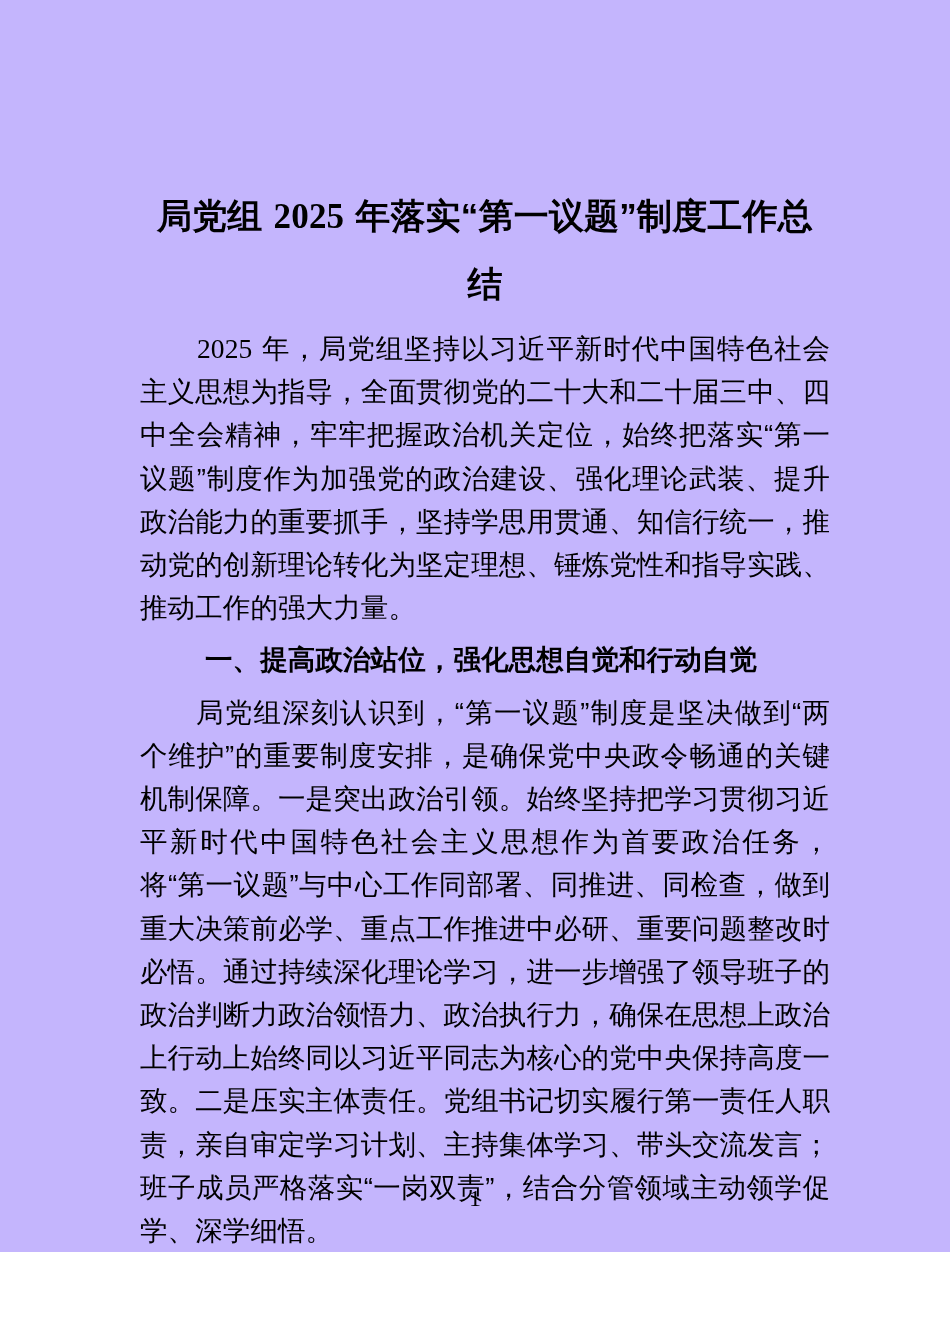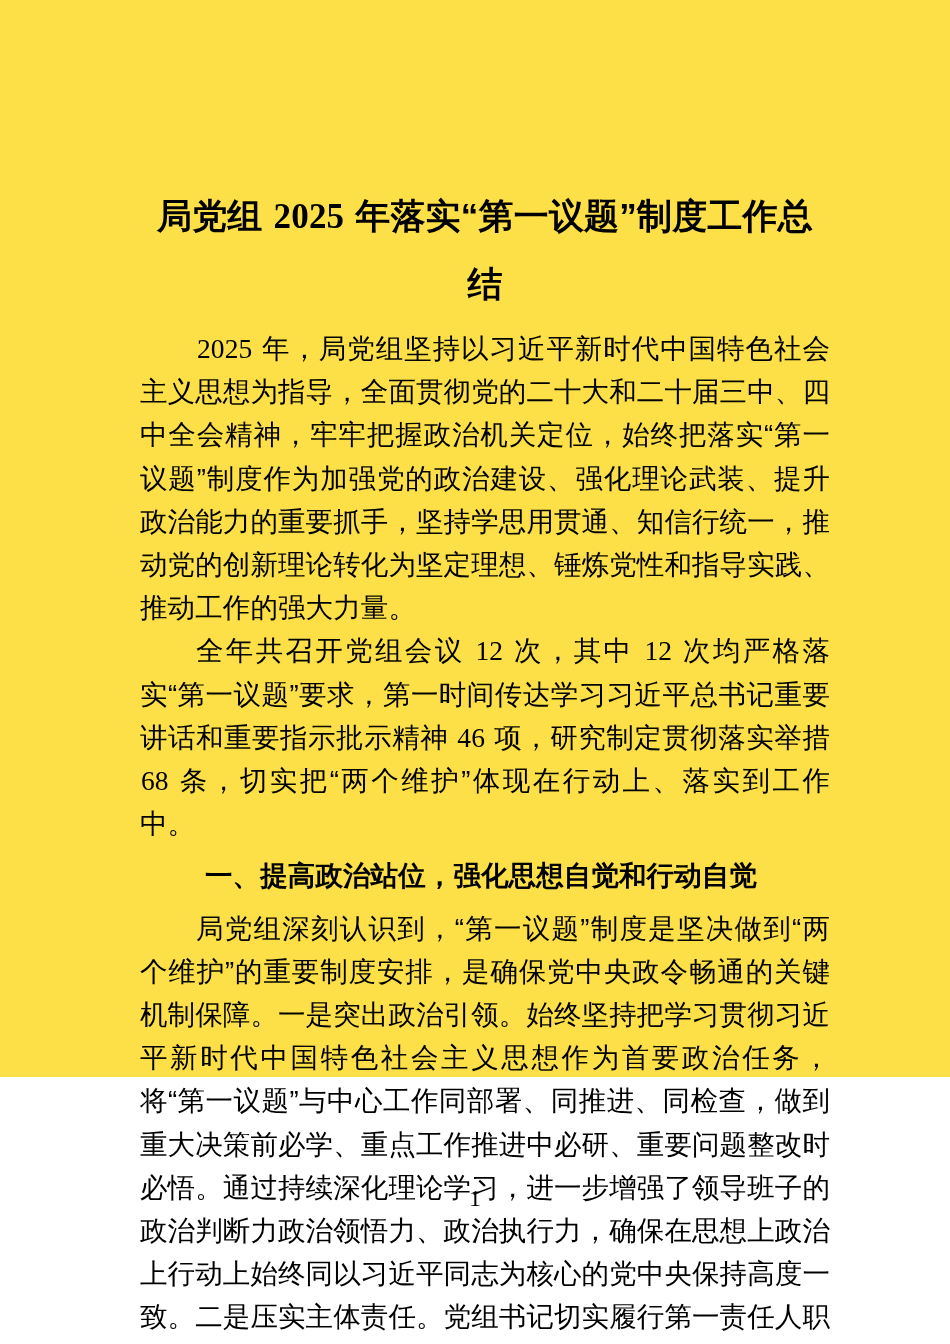--- a/index.html
+++ b/index.html
@@ -15,22 +15,22 @@
     font-family: "Liberation Sans", "DejaVu Sans", sans-serif;
     color: #000000;
     -webkit-font-smoothing: antialiased;
   }
 
   #page {
     position: absolute;
     left: 0;
     top: 0;
     width: 950px;
-    height: 1077px;
-    background: #fde047;
+    height: 1252px;
+    background: #c4b5fd;
     box-sizing: border-box;
   }
 
   
   #doc-title {
     position: absolute;
     left: 140px;
     top: 160px;
     width: 690px;
     text-align: center;
@@ -93,20 +93,19 @@
 
 <div id="page">
 
   <h1 id="doc-title">
     <span>局党组 <span class="num">2025</span> 年落实“第一议题”制度工作总</span><br>
     <span>结</span>
   </h1>
 
   <div id="body-col">
     <p class="para"><span class="num">2025</span> 年，局党组坚持以习近平新时代中国特色社会主义思想为指导，全面贯彻党的二十大和二十届三中、四中全会精神，牢牢把握政治机关定位，始终把落实“第一议题”制度作为加强党的政治建设、强化理论武装、提升政治能力的重要抓手，坚持学思用贯通、知信行统一，推动党的创新理论转化为坚定理想、锤炼党性和指导实践、推动工作的强大力量。</p>
-    <p class="para">全年共召开党组会议 <span class="num">12</span> 次，其中 <span class="num">12</span> 次均严格落实“第一议题”要求，第一时间传达学习习近平总书记重要讲话和重要指示批示精神 <span class="num">46</span> 项，研究制定贯彻落实举措 <span class="num">68</span> 条，切实把“两个维护”体现在行动上、落实到工作中。</p>
     <p class="heading">一、提高政治站位，强化思想自觉和行动自觉</p>
     <p class="para">局党组深刻认识到，“第一议题”制度是坚决做到“两个维护”的重要制度安排，是确保党中央政令畅通的关键机制保障。一是突出政治引领。始终坚持把学习贯彻习近平新时代中国特色社会主义思想作为首要政治任务，将“第一议题”与中心工作同部署、同推进、同检查，做到重大决策前必学、重点工作推进中必研、重要问题整改时必悟。通过持续深化理论学习，进一步增强了领导班子的政治判断力政治领悟力、政治执行力，确保在思想上政治上行动上始终同以习近平同志为核心的党中央保持高度一致。二是压实主体责任。党组书记切实履行第一责任人职责，亲自审定学习计划、主持集体学习、带头交流发言；班子成员严格落实“一岗双责”，结合分管领域主动领学促学、深学细悟。</p>
   </div>
 
   <div id="page-number">1</div>
 
 </div>
 
 </body></html>

